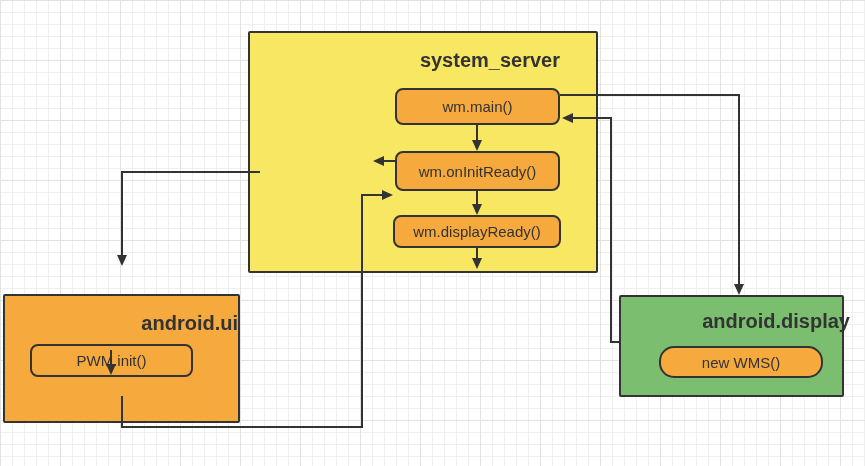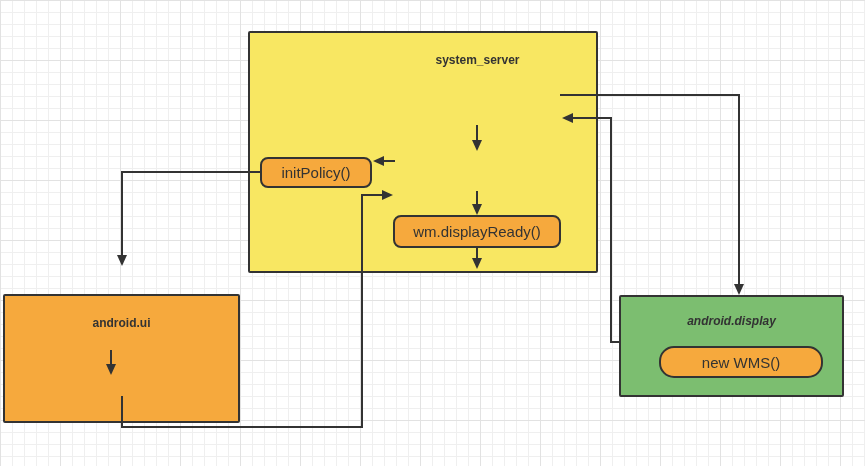--- a/index.html
+++ b/index.html
@@ -24,24 +24,24 @@
     position: absolute;
     border: 2px solid var(--line, #333);
     border-radius: 2px;
   }
   .container.yellow { background: var(--yellow, #f8e762); }
   .container.orange { background: var(--orange, #f6a93d); margin-top: 27px; }
   .container.green  { background: var(--green,  #7cbe70); }
 
   .ctitle {
     position: absolute;
-    font-size: 12px;
+    font-size: 20px;
     font-weight: 700;
     color: var(--text, #333);
-    text-align: center;
+    text-align: right;
     line-height: 20px;
     white-space: nowrap;
   }
 
   .pill {
     position: absolute;
     background: var(--orange, #f6a93d);
     border: 2px solid var(--line, #333);
     border-radius: 8px;
     display: flex;
@@ -62,34 +62,36 @@
   .arrowhead { fill: var(--line, #333); stroke: none; }
 </style>
 </head>
 <body>
 
 <div class="canvas">
 
   <div class="container yellow" style="left:248px; top:31px; width:350px; height:242px;">
     <div class="ctitle" style="left:145px; top:17px; width:165px;">system_server</div>
 
+    <div class="pill" style="left:145px; top:55px; width:165px; height:37px;">wm.main()</div>
 
-    <div class="pill" style="left:10px; top:124px; width:112px; height:31px;">initPolicy()</div>
 
+    <div class="pill" style="left:145px; top:118px; width:165px; height:40px;">wm.onInitReady()</div>
 
     <div class="pill" style="left:143px; top:182px; width:168px; height:33px;">wm.displayReady()</div>
   </div>
 
   <div class="container orange" style="left:3px; top:267px; width:237px; height:129px;">
     <div class="ctitle" style="left:0; top:17px; width:100%;">android.ui</div>
 
+    <div class="pill" style="left:25px; top:48px; width:163px; height:33px;">PWM.init()</div>
   </div>
 
   <div class="container green" style="left:619px; top:295px; width:225px; height:102px;">
-    <div class="ctitle" style="left:0; top:14px; width:100%;font-style:italic;">android.display</div>
+    <div class="ctitle" style="left:8px; top:14px; width:100%;">android.display</div>
 
     <div class="pill" style="left:38px; top:49px; width:164px; height:32px;border-radius:15px;">new WMS()</div>
   </div>
 
   <svg class="edges" viewBox="0 0 865 466">
 
     <path class="edge" d="M477 125 L477 141"></path>
     <polygon class="arrowhead" points="472,140 482,140 477,151"></polygon>
 
     <path class="edge" d="M477 191 L477 205"></path>

